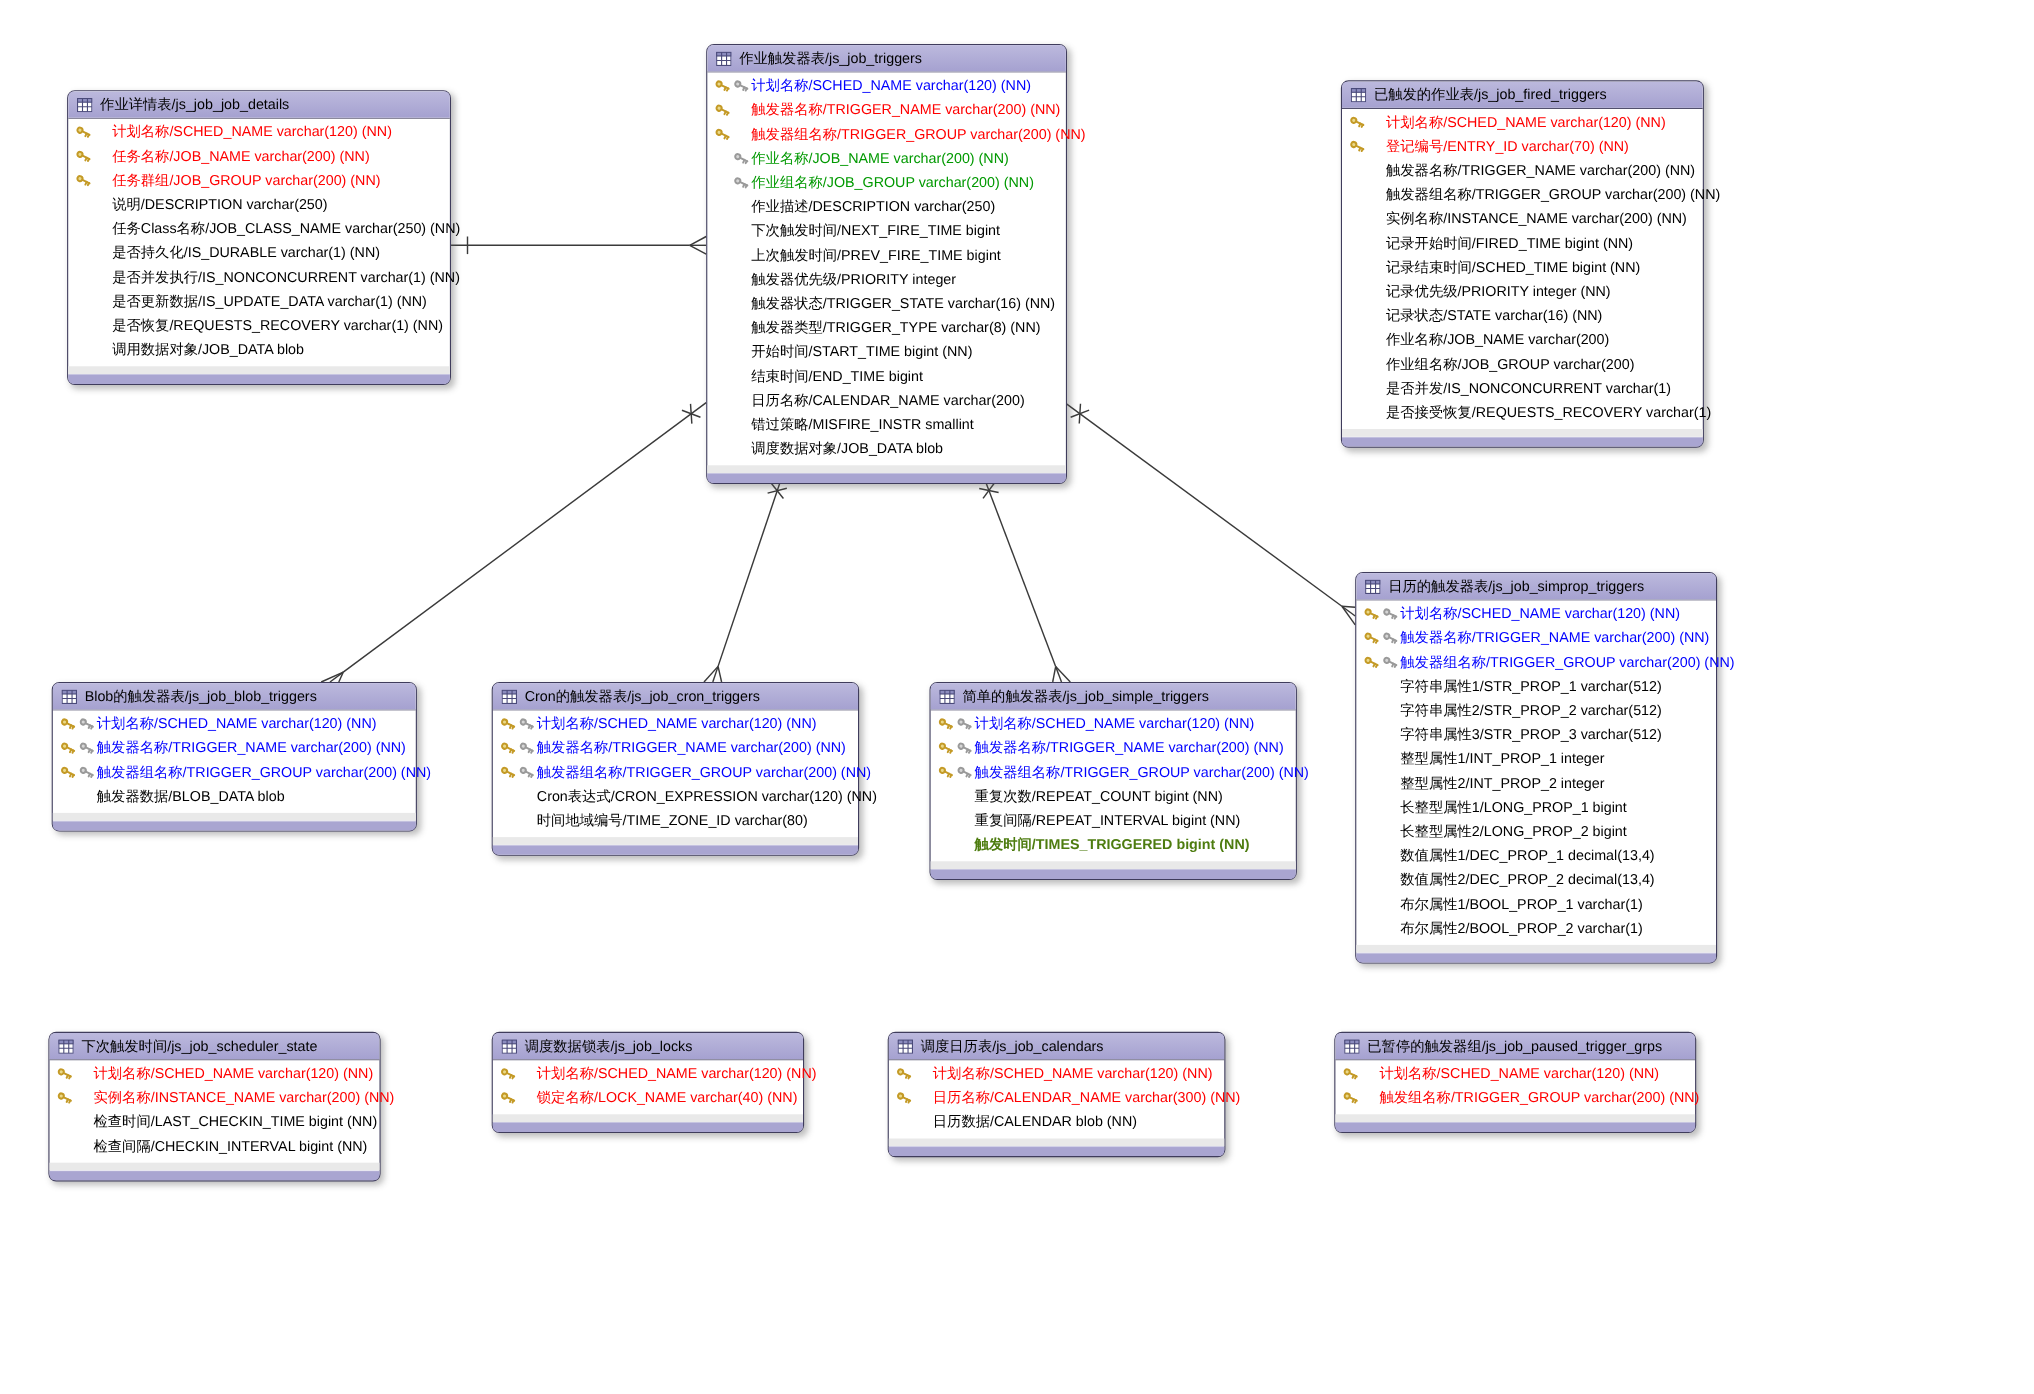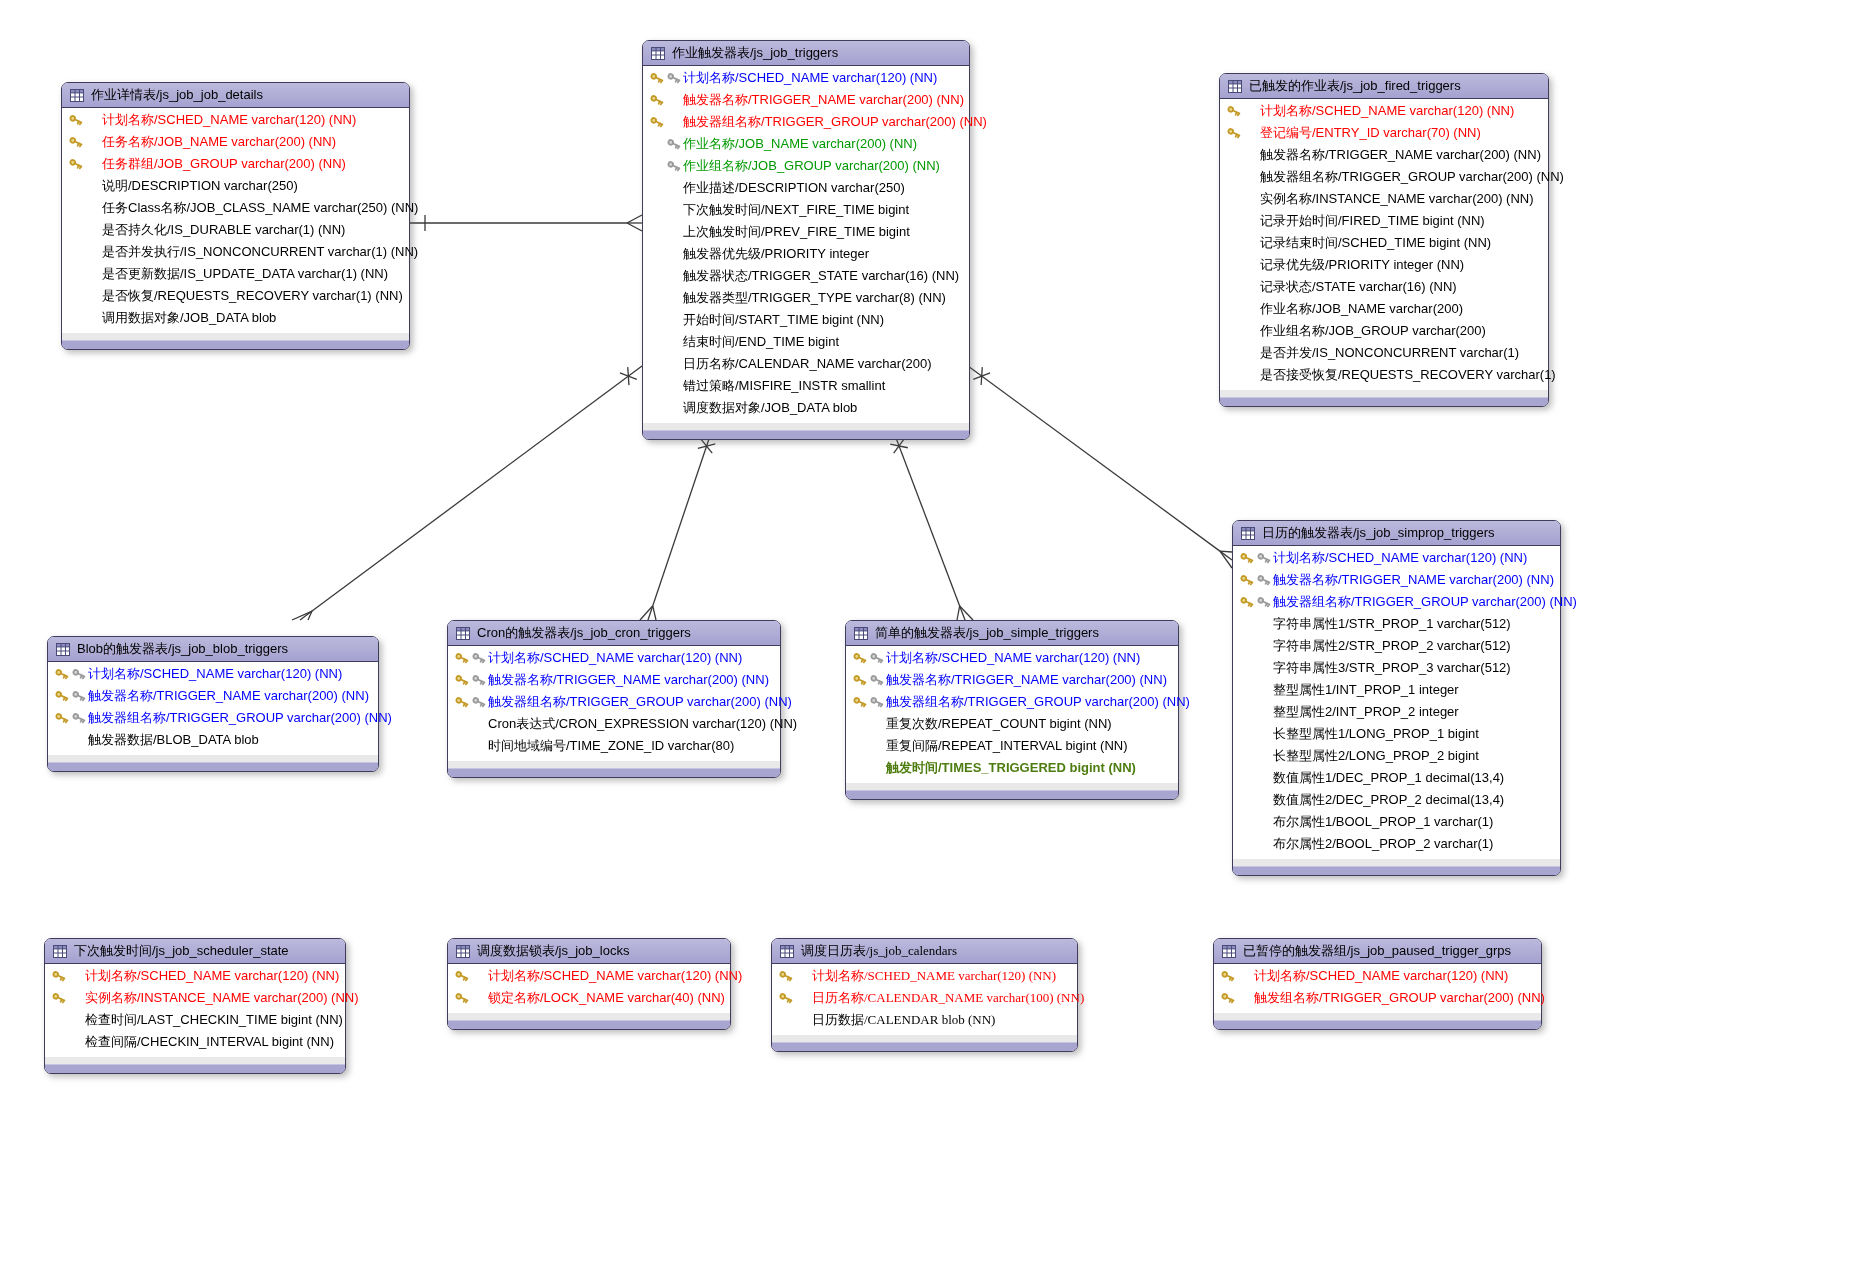--- a/index.html
+++ b/index.html
@@ -329,21 +329,21 @@
         <div class="tbl-row">
           <span class="col-text" style="color: rgb(0, 0, 0);">是否并发/IS_NONCONCURRENT varchar(1)</span>
         </div>
         <div class="tbl-row">
           <span class="col-text" style="color: rgb(0, 0, 0);">是否接受恢复/REQUESTS_RECOVERY varchar(1)</span>
         </div>
       </div>
       <div class="tbl-footer-gray"></div>
       <div class="tbl-footer-purple"></div>
     </div>
-    <div class="table-node" style="left: 47px; top: 636px; width: 330px;">
+    <div class="table-node" style="left: 47px; top: 620px; width: 330px;">
       <div class="tbl-header">
         <span class="tbl-icon">
           <svg width="14" height="13" viewBox="0 0 14 13">
             <rect x="0.5" y="0.5" width="13" height="12" fill="#ffffff" stroke="#4a4a7a"></rect>
             <rect x="0.5" y="0.5" width="13" height="3.4" fill="#8c8cbe" stroke="#4a4a7a"></rect>
             <line x1="5" y1="0.5" x2="5" y2="12.5" stroke="#4a4a7a"></line>
             <line x1="9.5" y1="0.5" x2="9.5" y2="12.5" stroke="#4a4a7a"></line>
             <line x1="0.5" y1="8" x2="13.5" y2="8" stroke="#4a4a7a"></line>
           </svg>
         </span>
@@ -766,21 +766,21 @@
                 <path d="M10.1 7 v2.7"></path>
                 <path d="M12.4 7 v2.2"></path>
               </g>
             </svg></span>
           <span class="col-text" style="color: rgb(255, 0, 0);">锁定名称/LOCK_NAME varchar(40) (NN)</span>
         </div>
       </div>
       <div class="tbl-footer-gray"></div>
       <div class="tbl-footer-purple"></div>
     </div>
-    <div class="table-node" style="left: 771px; top: 938px; width: 305px; font-family: Liberation Serif, serif;">
+    <div class="table-node" style="left: 807px; top: 938px; width: 305px;">
       <div class="tbl-header">
         <span class="tbl-icon">
           <svg width="14" height="13" viewBox="0 0 14 13">
             <rect x="0.5" y="0.5" width="13" height="12" fill="#ffffff" stroke="#4a4a7a"></rect>
             <rect x="0.5" y="0.5" width="13" height="3.4" fill="#8c8cbe" stroke="#4a4a7a"></rect>
             <line x1="5" y1="0.5" x2="5" y2="12.5" stroke="#4a4a7a"></line>
             <line x1="9.5" y1="0.5" x2="9.5" y2="12.5" stroke="#4a4a7a"></line>
             <line x1="0.5" y1="8" x2="13.5" y2="8" stroke="#4a4a7a"></line>
           </svg>
         </span>
@@ -800,21 +800,21 @@
         </div>
         <div class="tbl-row">
           <span class="key-slot s1"><svg width="14" height="14" viewBox="0 0 14 14">
               <g transform="rotate(26 7 7)" fill="none" stroke="#c49a26" stroke-width="1.8" stroke-linecap="round">
                 <circle cx="3.3" cy="7" r="2.3" fill="#ead98a"></circle>
                 <path d="M5.9 7 H13"></path>
                 <path d="M10.1 7 v2.7"></path>
                 <path d="M12.4 7 v2.2"></path>
               </g>
             </svg></span>
-          <span class="col-text" style="color: rgb(255, 0, 0);">日历名称/CALENDAR_NAME varchar(100) (NN)</span>
+          <span class="col-text" style="color: rgb(255, 0, 0);">日历名称/CALENDAR_NAME varchar(300) (NN)</span>
         </div>
         <div class="tbl-row">
           <span class="col-text" style="color: rgb(0, 0, 0);">日历数据/CALENDAR blob (NN)</span>
         </div>
       </div>
       <div class="tbl-footer-gray"></div>
       <div class="tbl-footer-purple"></div>
     </div>
     <div class="table-node" style="left: 1213px; top: 938px; width: 327px;">
       <div class="tbl-header">

